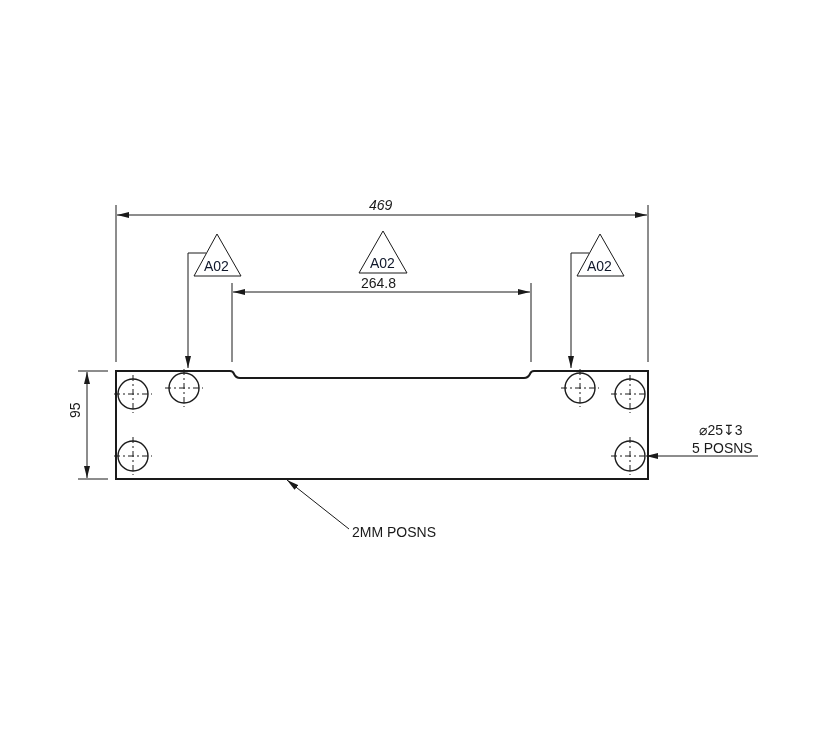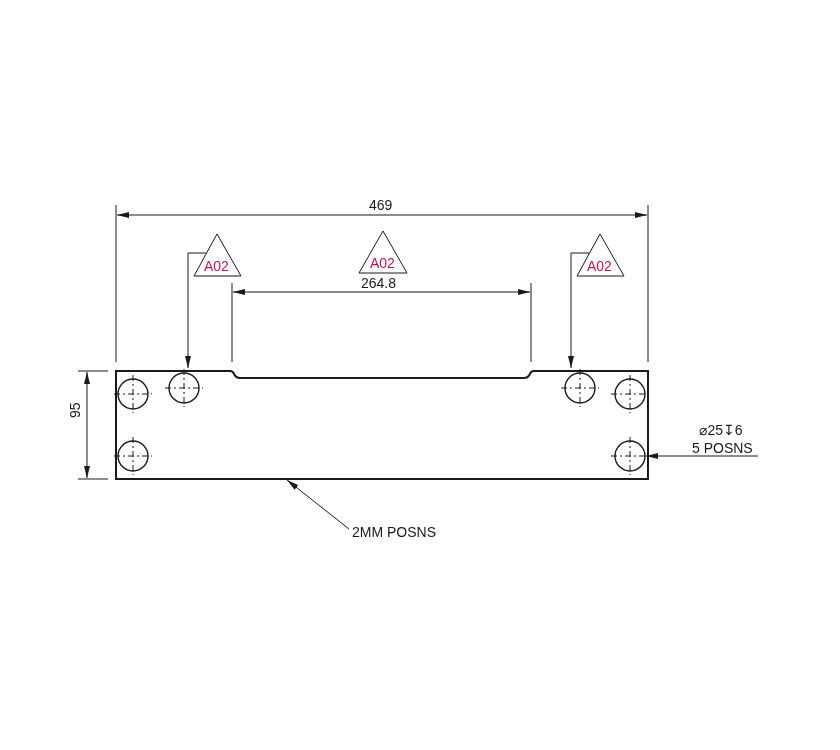--- a/index.html
+++ b/index.html
@@ -1,19 +1,19 @@
 <!DOCTYPE html>
 <html><head>
   <meta charset="utf-8">
   <style>
     html, body { margin: 0; padding: 0; background: #ffffff; }
     body { width: 840px; height: 750px; position: relative; overflow: hidden; font-family: "Liberation Sans", sans-serif; }
     svg { position: absolute; left: 0; top: 0; }
     .lbl { position: absolute; font-family: "Liberation Sans", sans-serif; font-size: 14px; color: #1a1a1a; white-space: nowrap; line-height: 1; }
-    .tri-lbl { position: absolute; font-family: "Liberation Sans", sans-serif; font-size: 14px; color: #be185d; line-height: 1; }
+    .tri-lbl { position: absolute; font-family: "Liberation Sans", sans-serif; font-size: 14px; color: #0f172a; line-height: 1; }
   </style>
 </head>
 <body>
 
 <svg width="840" height="750" viewBox="0 0 840 750">
   <defs>
     <marker id="arr" viewBox="0 0 12 6" refX="12" refY="3" markerWidth="12" markerHeight="6" orient="auto-start-reverse" markerUnits="userSpaceOnUse">
       <path d="M0,0 L12,3 L0,6 Z" fill="#1a1a1a"></path>
     </marker>
   </defs>
@@ -85,24 +85,24 @@
 
   <g>
     <line x1="758" y1="456" x2="646" y2="456" stroke="#1a1a1a" stroke-width="1" marker-end="url(#arr)"></line>
   </g>
 
   <g>
     <line x1="349" y1="529" x2="287" y2="480" stroke="#1a1a1a" stroke-width="1" marker-end="url(#arr)"></line>
   </g>
 </svg>
 
-<div class="lbl" style="left:369px; top:198px;">469</div>
+<div class="lbl" style="left:369px; top:198px;font-style:italic;">469</div>
 <div class="lbl" style="left:361px; top:276px;">264.8</div>
 <div class="lbl" style="left:68px; top:418px; transform:rotate(-90deg); transform-origin:left top;">95</div>
 
 <div class="tri-lbl" style="left:204px; top:259px;">A02</div>
 <div class="tri-lbl" style="left:370px; top:256px;">A02</div>
 <div class="tri-lbl" style="left:587px; top:259px;">A02</div>
 
-<div class="lbl" style="left:699px; top:423px;">⌀25↧6</div>
+<div class="lbl" style="left:699px; top:423px;">⌀25↧3</div>
 <div class="lbl" style="left:692px; top:441px;">5 POSNS</div>
 
 <div class="lbl" style="left:352px; top:525px;">2MM POSNS</div>
 
 </body></html>

